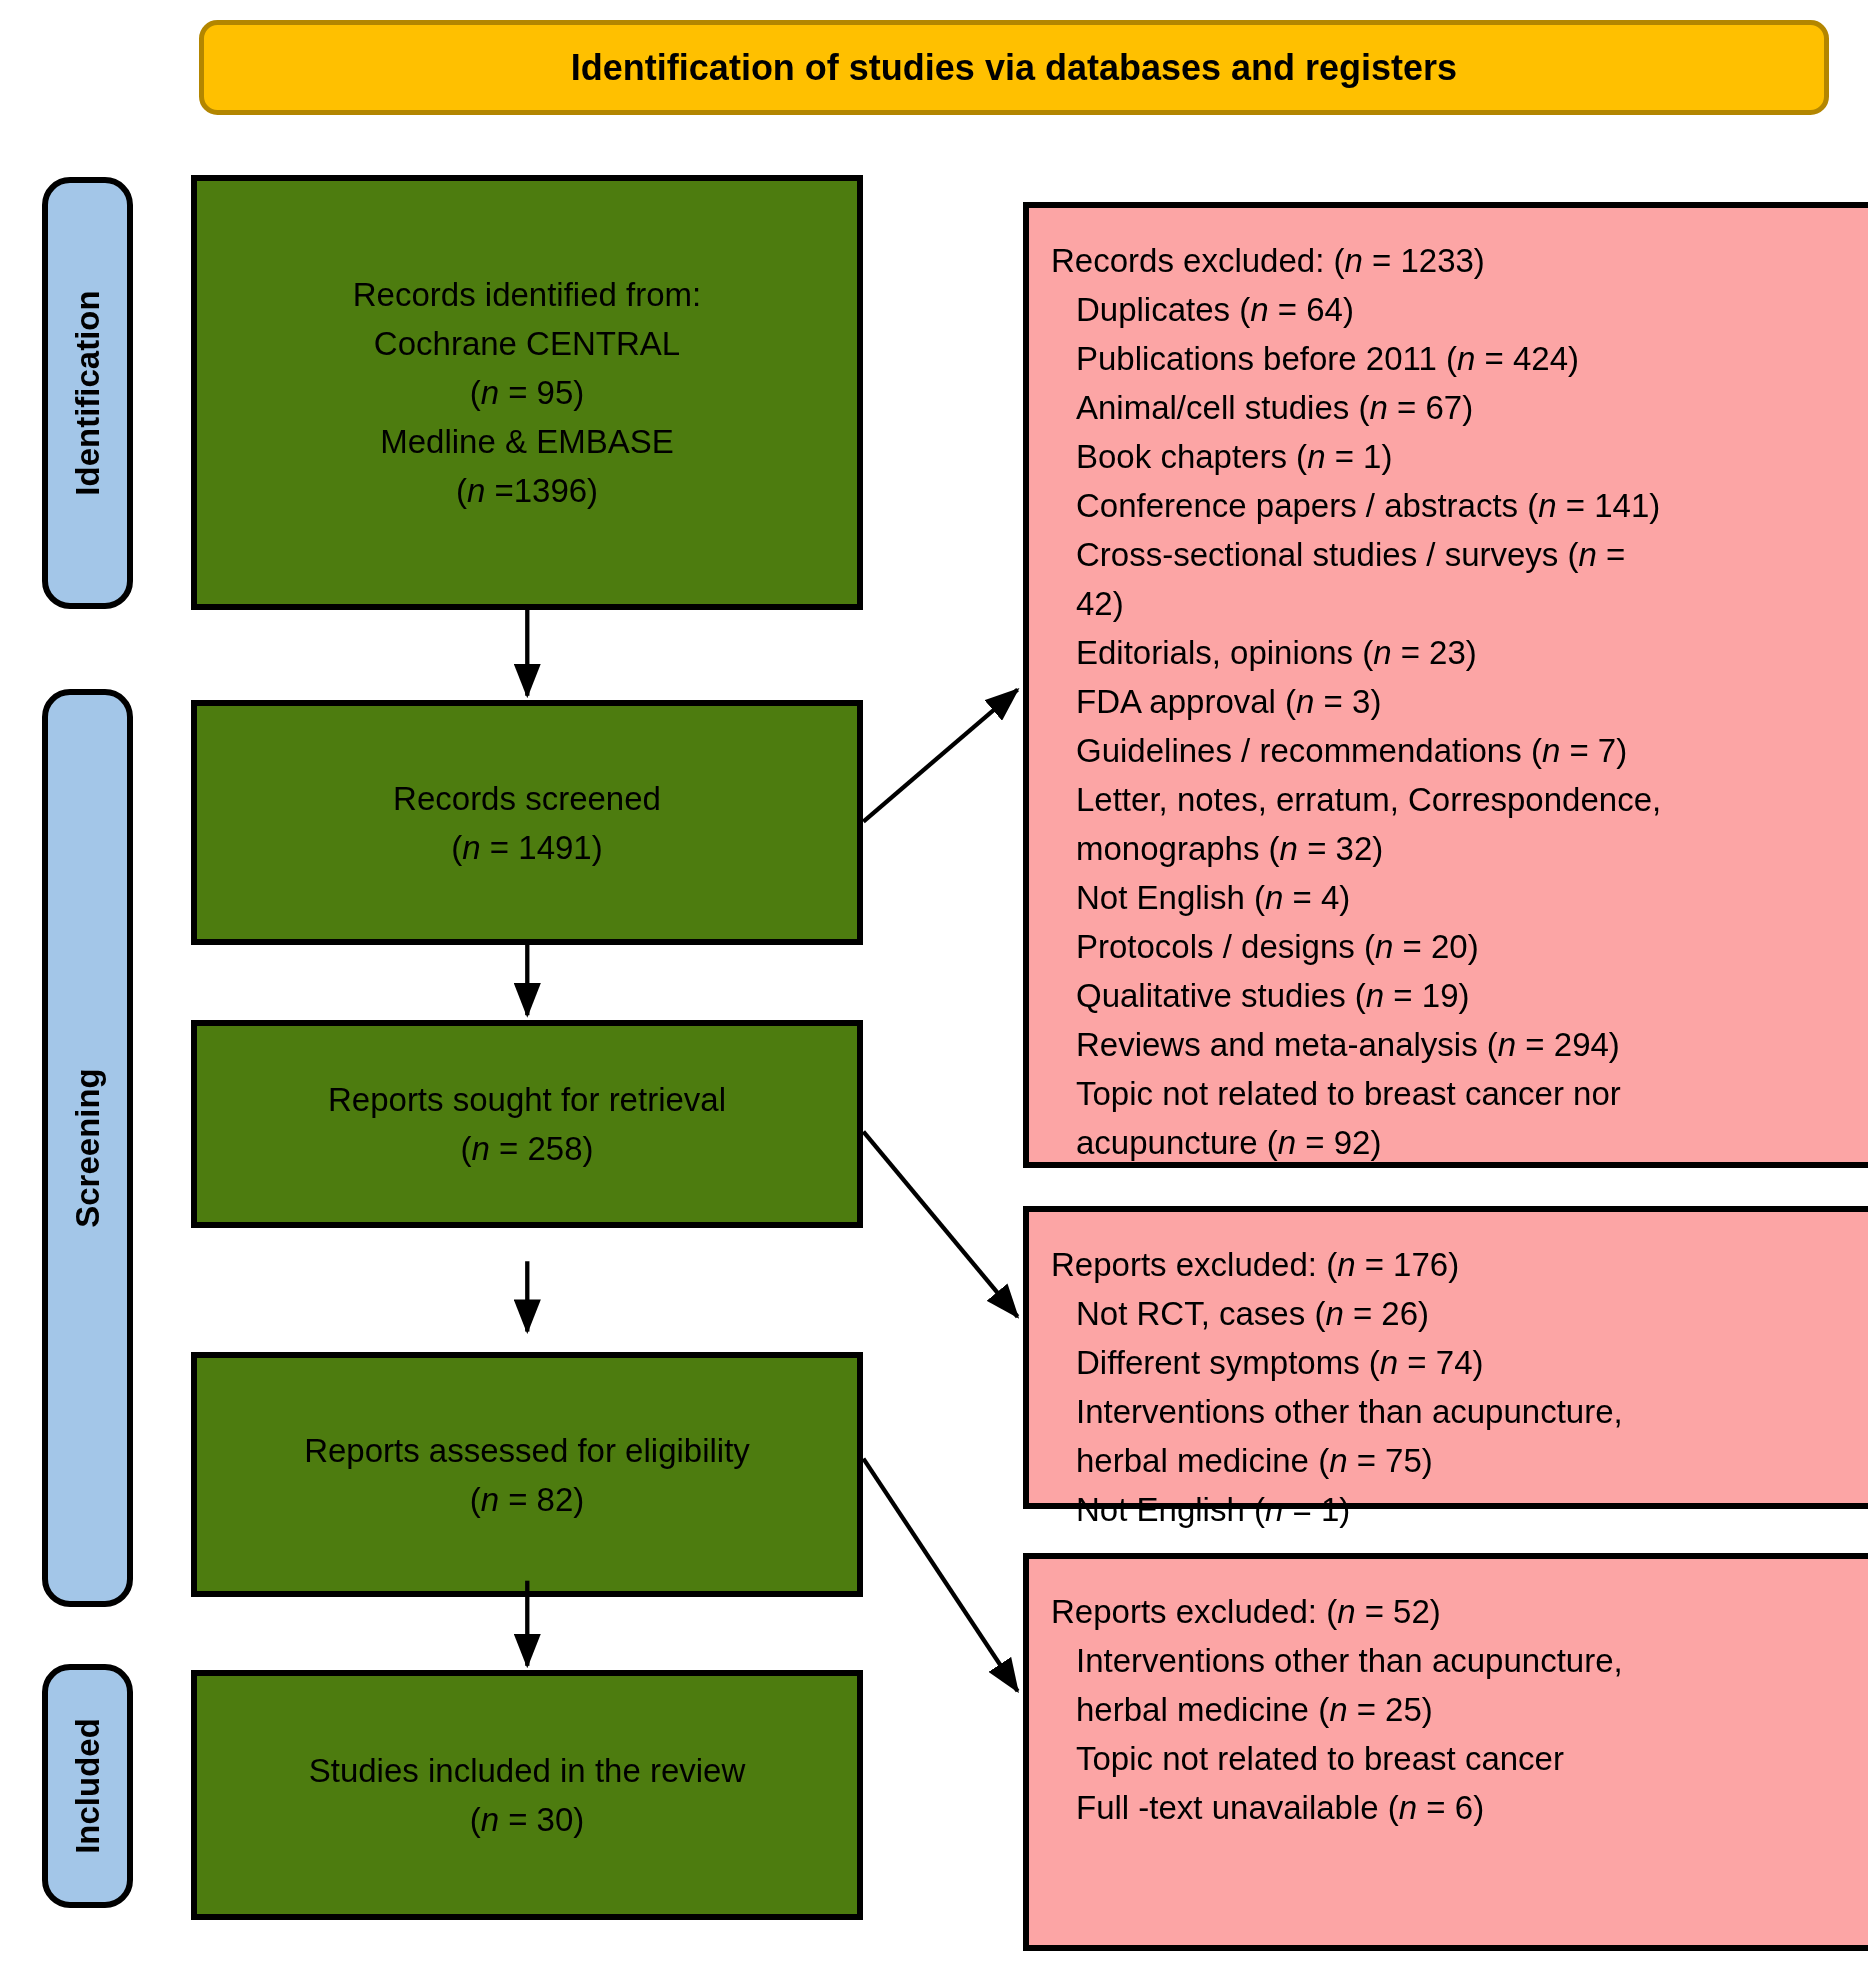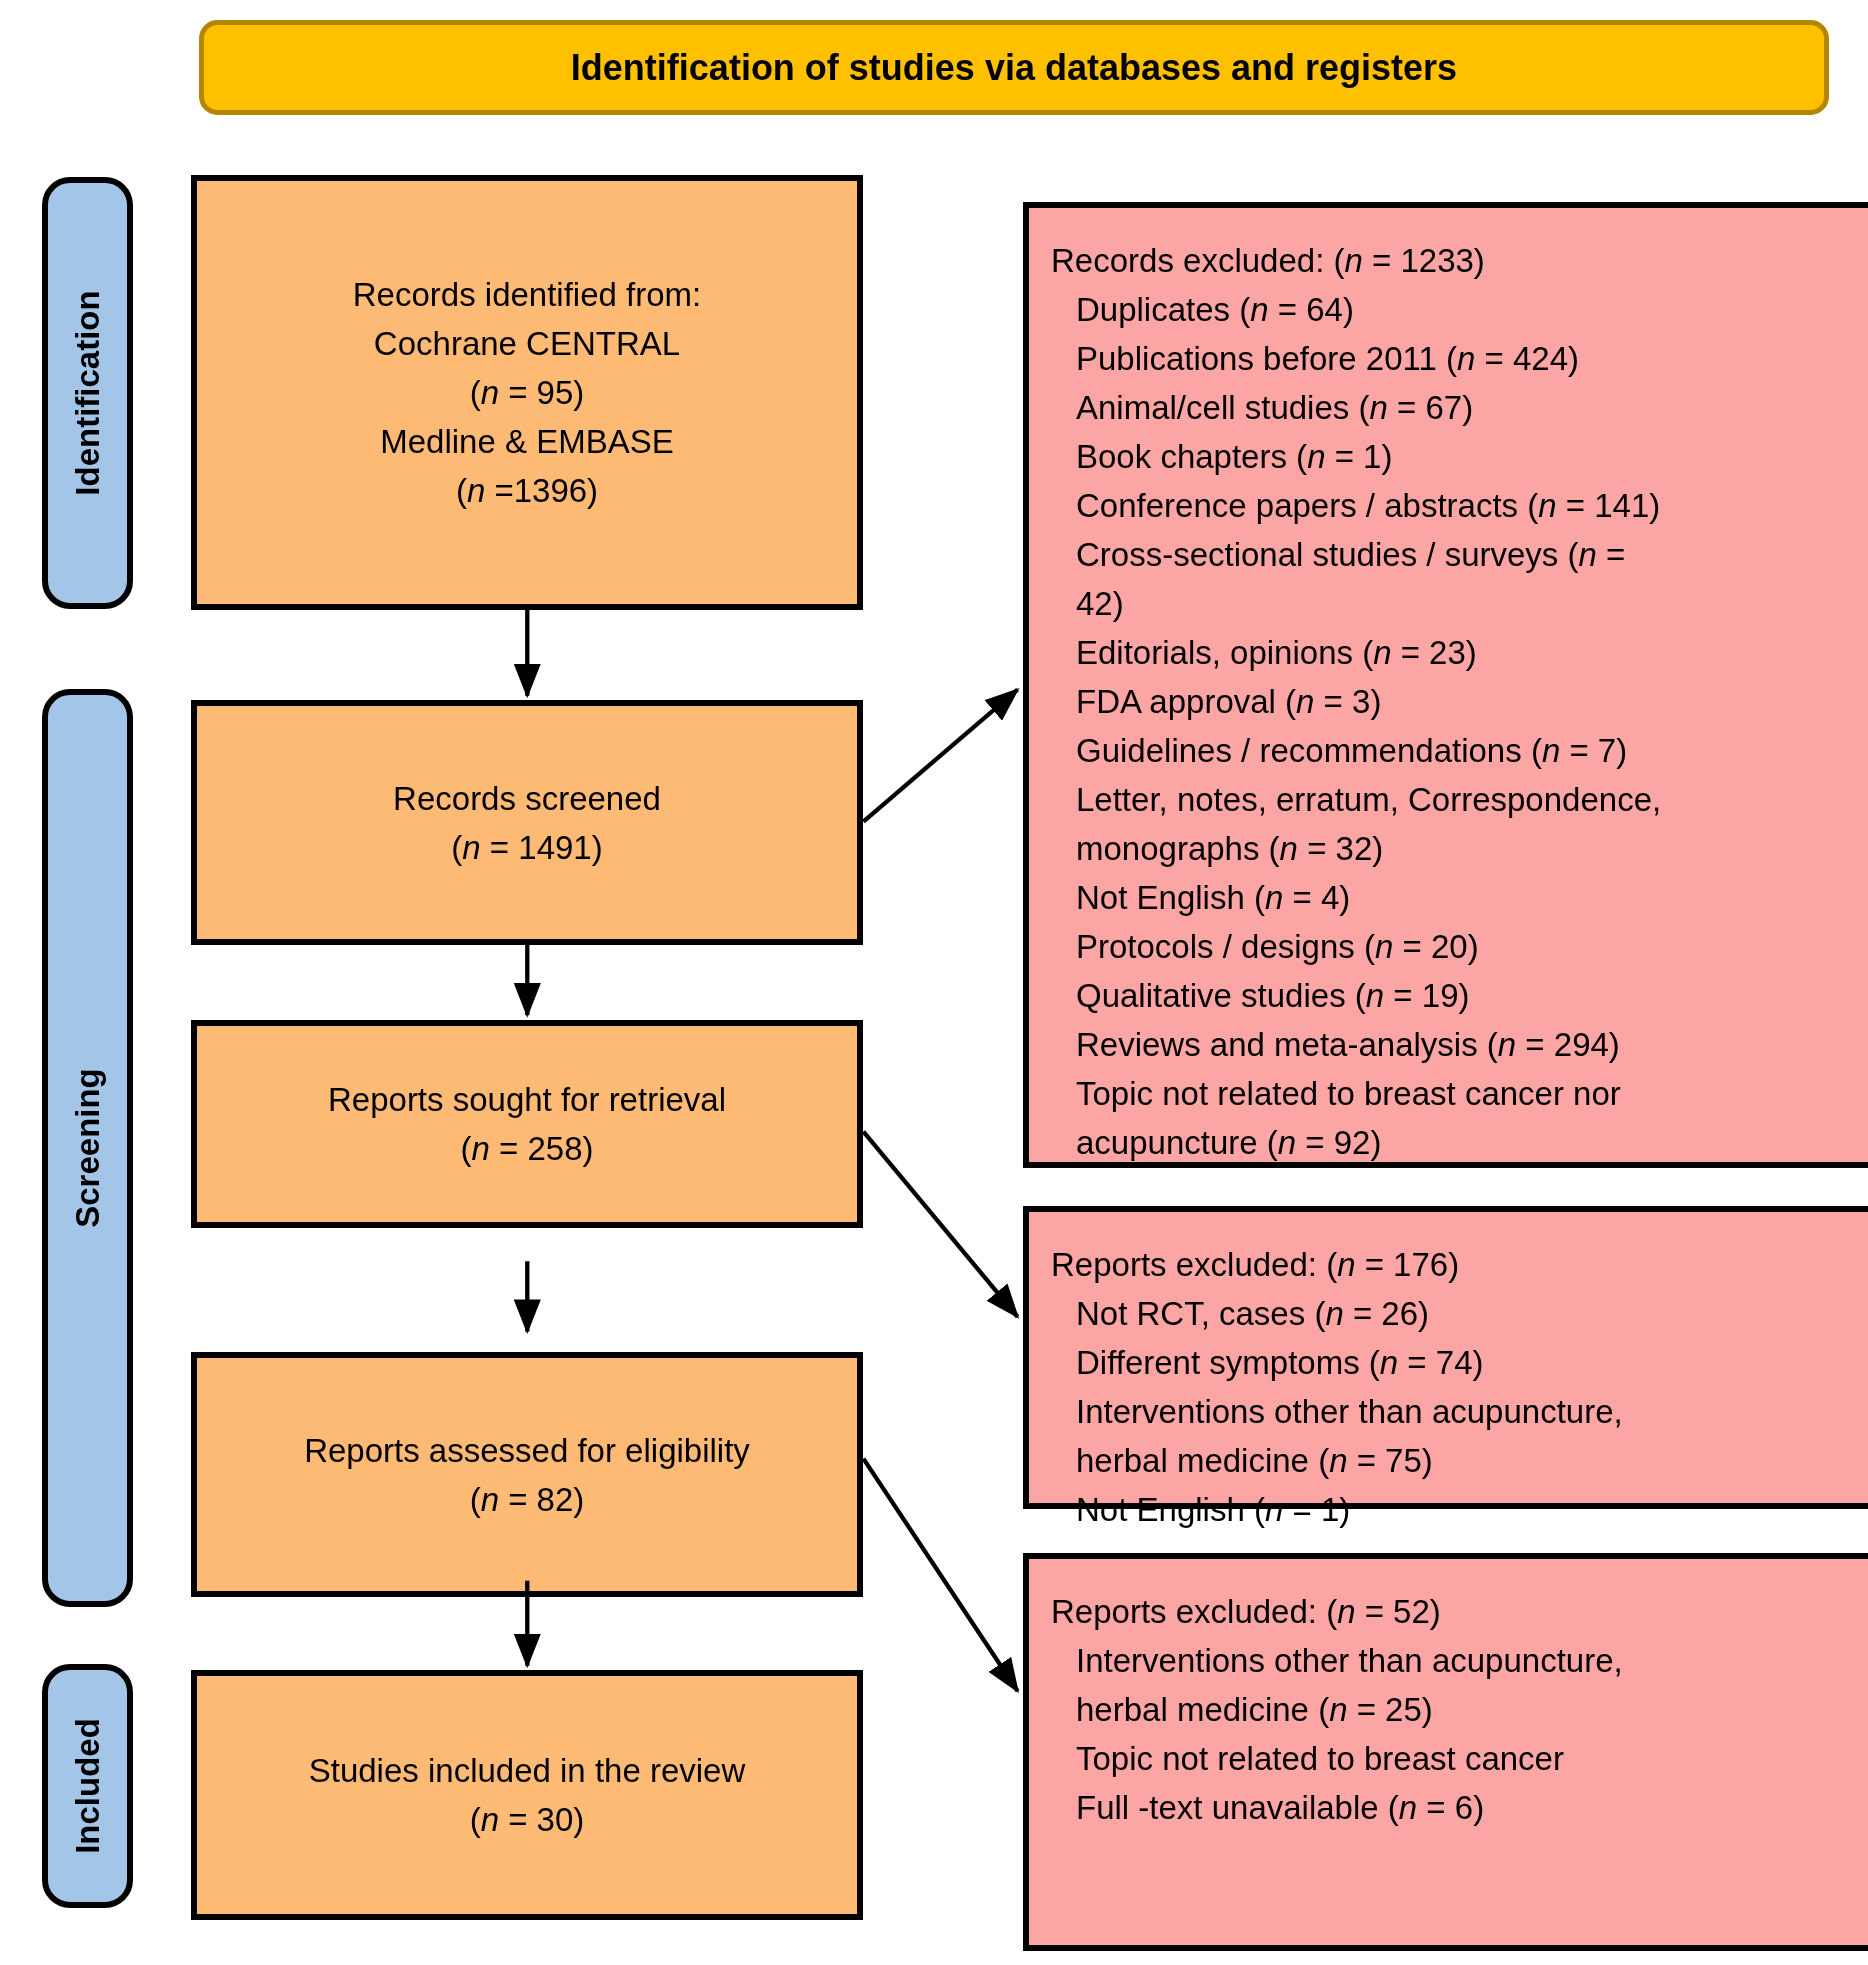--- a/index.html
+++ b/index.html
@@ -33,21 +33,21 @@
   .rot{
     position:absolute;left:50%;top:50%;
     transform:translate(-50%,-50%) rotate(-90deg);
     white-space:nowrap;
     font-weight:bold;font-size:33px;
   }
 
   
   .fbox{
     position:absolute;left:191px;width:672px;
-    background:#fdba74;border:6.2px solid #000;box-sizing:border-box;
+    background:#4d7c0f;border:6.2px solid #000;box-sizing:border-box;
     display:flex;flex-direction:column;align-items:center;justify-content:center;
     text-align:center;
   }
   .fl{font-size:33px;line-height:49px;}
 
   
   .ebox{
     position:absolute;left:1023px;width:890px;
     background:#fca5a5;border:6.2px solid #000;box-sizing:border-box;
     padding:28px 15px 12.3px 22px;

